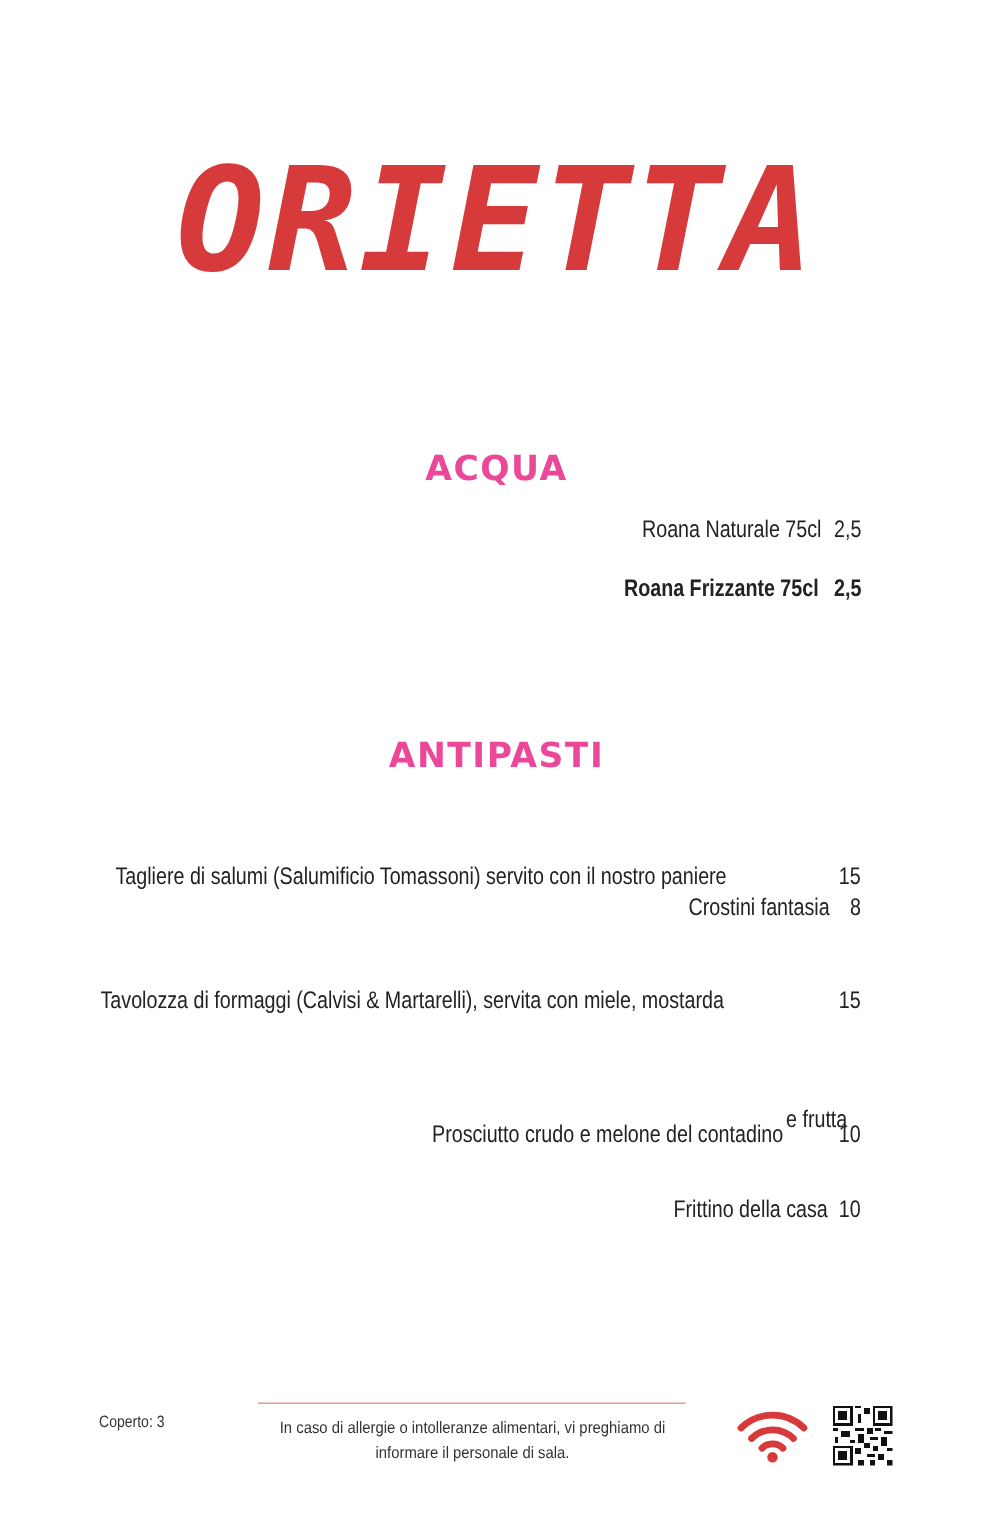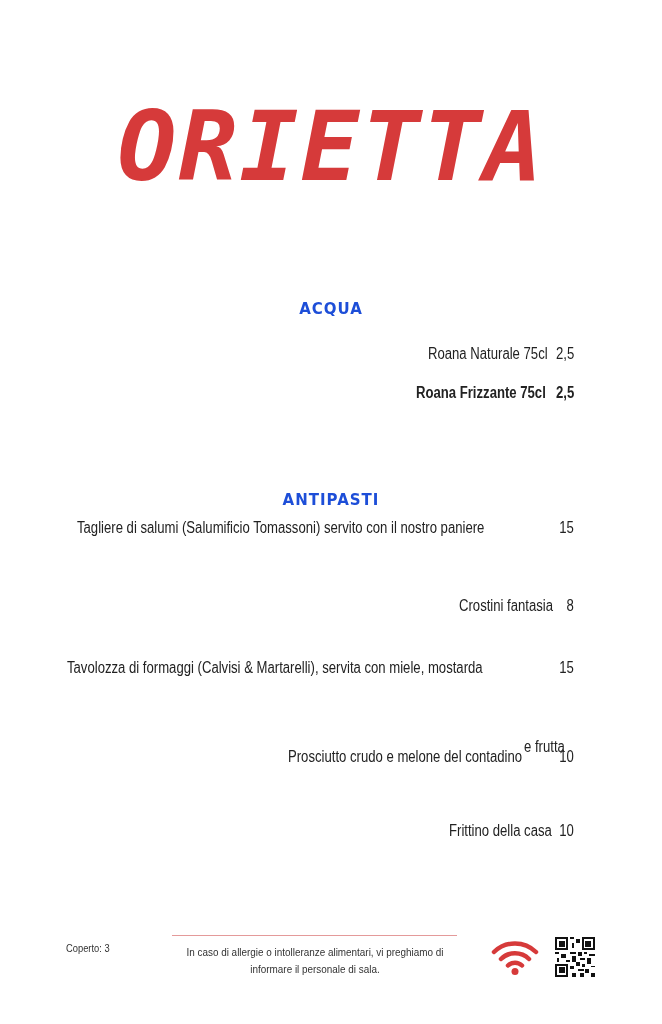--- a/index.html
+++ b/index.html
@@ -5,22 +5,22 @@
   html, body { margin:0; padding:0; background:#ffffff; }
   body { width:662px; height:1024px; position:relative; overflow:hidden; font-family:"Liberation Sans", sans-serif; color:#1a1a1a; }
   .title {
     position:absolute; left:0; right:0; top:92px; text-align:center;
     font-family:"DejaVu Sans Mono", monospace; font-weight:bold; font-style:italic;
     font-size:96px; letter-spacing:2px; color:#d63a3a; line-height:110px;
     transform:scaleX(1.02);
   }
   .section-title {
     position:absolute; left:0; right:0; text-align:center;
-    font-family:"DejaVu Sans", sans-serif; font-weight:bold; font-size:15px;
-    letter-spacing:1px; color:#1d4ed8;
+    font-family:"DejaVu Sans", sans-serif; font-weight:bold; font-size:23px;
+    letter-spacing:1px; color:#ec4899;
   }
   .item {
     position:absolute; left:76px; right:88px; display:flex; justify-content:flex-end;
     font-family:"Liberation Sans Narrow","Liberation Sans", sans-serif;
     font-size:16px; color:#222; transform-origin:left center;
   }
   .item .name { transform:scaleX(0.82); transform-origin:left center; white-space:nowrap; }
   .item .price { position:absolute; right:0; transform:scaleX(0.82); transform-origin:right center; }
   .footer-coperto { position:absolute; left:66px; top:942px; font-size:11px; color:#333; transform:scaleX(0.85); transform-origin:left center; }
   .footer-line { position:absolute; left:172px; top:935px; width:285px; height:1px; background:#e49a9a; }
@@ -37,41 +37,41 @@
 <div class="item" style="top:345px;">
   <span class="name">Roana Naturale 75cl</span>
   <span class="price">2,5</span>
 </div>
 <div class="item" style="top:384px;font-weight:bold;">
   <span class="name">Roana Frizzante 75cl</span>
   <span class="price">2,5</span>
 </div>
 
 <div class="section-title" style="top:491px;">ANTIPASTI</div>
-<div class="item" style="top:519px;">
+<div class="item" style="top:576px;">
   <span class="name">Tagliere di salumi (Salumificio Tomassoni) servito con il nostro paniere</span>
   <span class="price">15</span>
 </div>
 <div class="item" style="top:597px;">
   <span class="name">Crostini fantasia</span>
   <span class="price">8</span>
 </div>
 <div class="item" style="top:648px;margin-top:11px;">
   <span class="name">Tavolozza di formaggi (Calvisi &amp; Martarelli), servita con miele, mostarda</span>
   <span class="price">15</span>
 </div>
 <div class="item" style="top:738px;">
   <span class="name">e frutta</span>
   <span class="price"></span>
 </div>
 <div class="item" style="top:748px;margin-left:24px;">
   <span class="name">Prosciutto crudo e melone del contadino</span>
   <span class="price">10</span>
 </div>
-<div class="item" style="top:798px;margin-top:24px;">
+<div class="item" style="top:798px;">
   <span class="name">Frittino della casa</span>
   <span class="price">10</span>
 </div>
 
 <div class="footer-coperto">Coperto: 3</div>
 <div class="footer-line"></div>
 <div class="footer-note">
   <div>In caso di allergie o intolleranze alimentari, vi preghiamo di</div>
   <div>informare il personale di sala.</div>
 </div>

